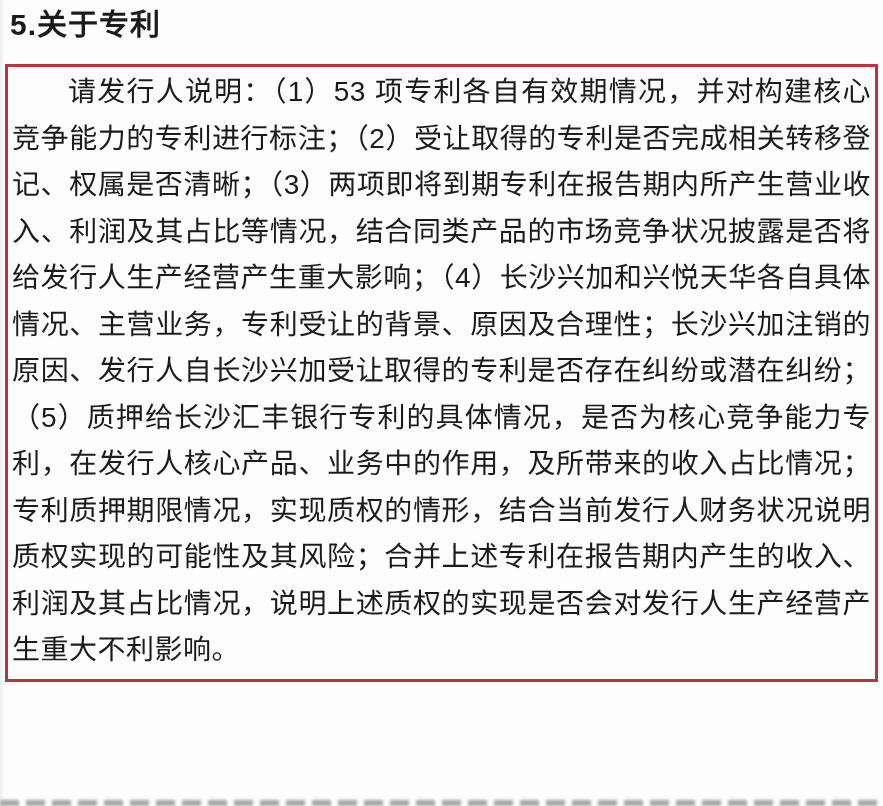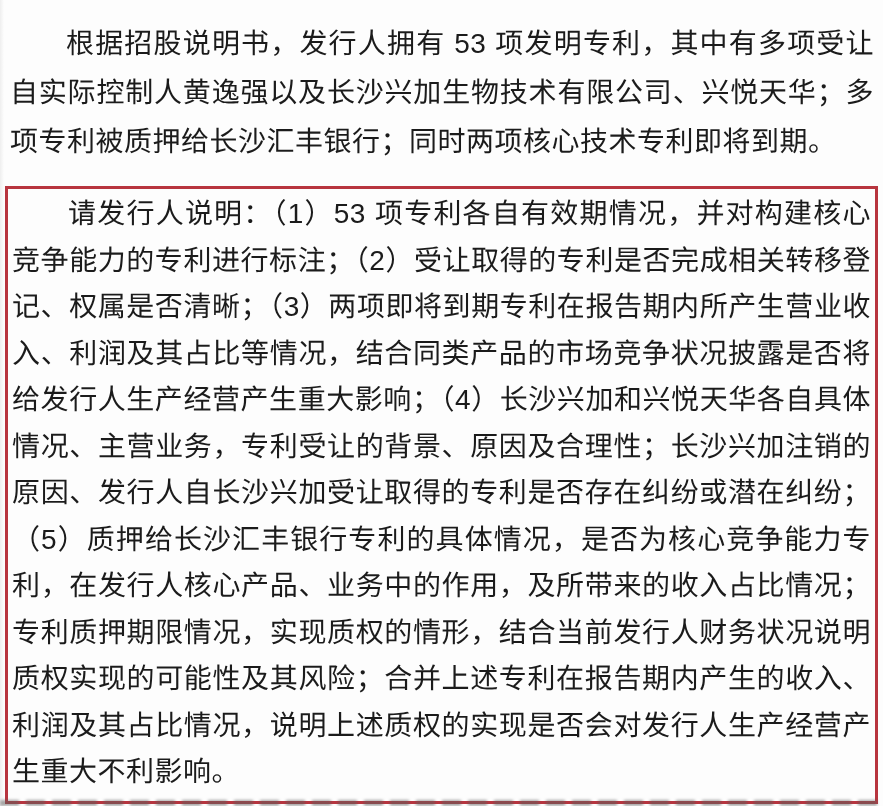--- a/index.html
+++ b/index.html
@@ -67,22 +67,22 @@
     bottom: 0;
     width: 4px;
     background: linear-gradient(90deg, rgba(0,0,0,0.06), rgba(0,0,0,0));
   }
 </style>
 </head>
 <body>
 
 <div class="page">
 
+  <h1 class="title">5.关于专利</h1>
 
-  <p class="para intro">根据招股说明书，发行人拥有 53 项发明专利，其中有多项受让自实际控制人黄逸强以及长沙兴加生物技术有限公司、兴悦天华；多项专利被质押给长沙汇丰银行；同时两项核心技术专利即将到期。</p>
 
   <div class="hl-box">
     <p class="para">请发行人说明：（1）53 项专利各自有效期情况，并对构建核心竞争能力的专利进行标注；（2）受让取得的专利是否完成相关转移登记、权属是否清晰；（3）两项即将到期专利在报告期内所产生营业收入、利润及其占比等情况，结合同类产品的市场竞争状况披露是否将给发行人生产经营产生重大影响；（4）长沙兴加和兴悦天华各自具体情况、主营业务，专利受让的背景、原因及合理性；长沙兴加注销的原因、发行人自长沙兴加受让取得的专利是否存在纠纷或潜在纠纷；（5）质押给长沙汇丰银行专利的具体情况，是否为核心竞争能力专利，在发行人核心产品、业务中的作用，及所带来的收入占比情况；专利质押期限情况，实现质权的情形，结合当前发行人财务状况说明质权实现的可能性及其风险；合并上述专利在报告期内产生的收入、利润及其占比情况，说明上述质权的实现是否会对发行人生产经营产生重大不利影响。</p>
   </div>
 
   <div class="edge-shade"></div>
   <div class="cutoff-artifact"></div>
 
 </div>
 

